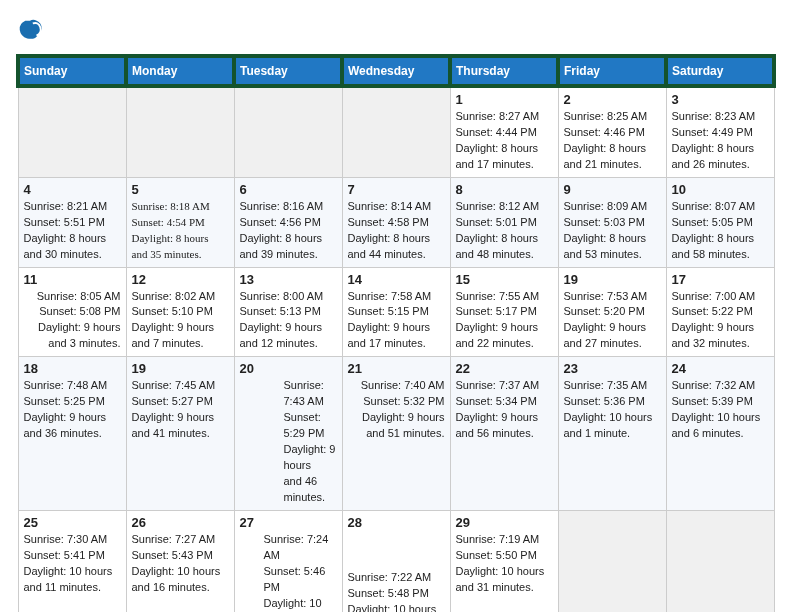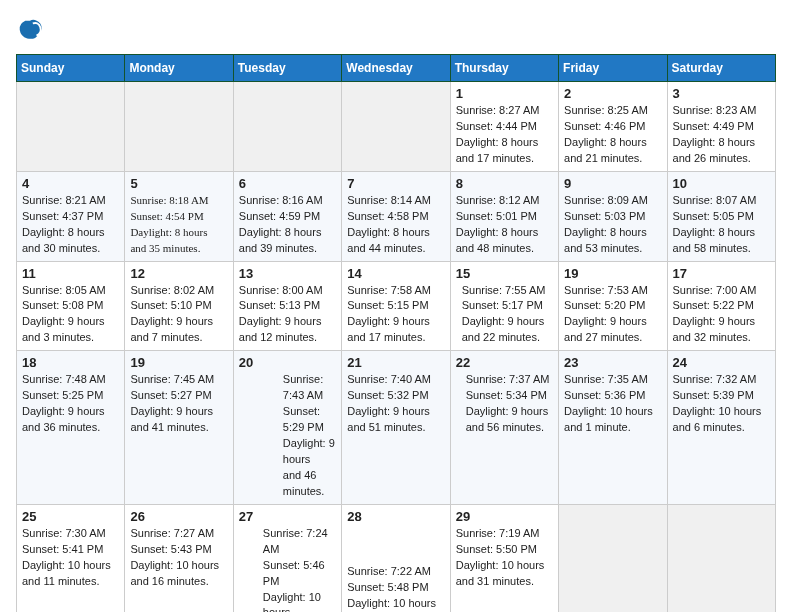--- a/index.html
+++ b/index.html
@@ -49,21 +49,21 @@
       border-collapse: collapse;
       font-size: 11px;
     }
     thead tr th {
       background: #2178c4;
       color: #fff;
       padding: 6px 4px;
       text-align: left;
       font-size: 12px;
       font-weight: bold;
-      border: 1px solid #14532d;
+      border: 4px solid #14532d;
     }
     tbody tr td {
       border: 1px solid #ccc;
       vertical-align: top;
       padding: 4px 5px;
       height: 88px;
       width: 108px;
       color: #222;
       background: #fff;
     }
@@ -142,35 +142,35 @@
           <div class="day-info" style="white-space: pre-line;">Sunrise: 8:23 AM
 Sunset: 4:49 PM
 Daylight: 8 hours
 and 26 minutes.</div>
         </td>
       </tr>
       <tr>
         <td>
           <div class="day-num">4</div>
           <div class="day-info" style="white-space: pre-line;">Sunrise: 8:21 AM
-Sunset: 4:37 PM
+Sunset: 5:51 PM
 Daylight: 8 hours
 and 30 minutes.</div>
         </td>
         <td>
           <div class="day-num">5</div>
           <div class="day-info" style="white-space: pre-line; font-family: Liberation Serif, serif;">Sunrise: 8:18 AM
 Sunset: 4:54 PM
 Daylight: 8 hours
 and 35 minutes.</div>
         </td>
         <td>
           <div class="day-num">6</div>
           <div class="day-info" style="white-space: pre-line;">Sunrise: 8:16 AM
-Sunset: 4:59 PM
+Sunset: 4:56 PM
 Daylight: 8 hours
 and 39 minutes.</div>
         </td>
         <td>
           <div class="day-num">7</div>
           <div class="day-info" style="white-space: pre-line;">Sunrise: 8:14 AM
 Sunset: 4:58 PM
 Daylight: 8 hours
 and 44 minutes.</div>
         </td>
@@ -192,21 +192,21 @@
           <div class="day-num">10</div>
           <div class="day-info" style="white-space: pre-line;">Sunrise: 8:07 AM
 Sunset: 5:05 PM
 Daylight: 8 hours
 and 58 minutes.</div>
         </td>
       </tr>
       <tr>
         <td>
           <div class="day-num">11</div>
-          <div class="day-info" style="white-space: pre-line;">Sunrise: 8:05 AM
+          <div class="day-info" style="white-space: pre-line; text-align: right;">Sunrise: 8:05 AM
 Sunset: 5:08 PM
 Daylight: 9 hours
 and 3 minutes.</div>
         </td>
         <td>
           <div class="day-num">12</div>
           <div class="day-info" style="white-space: pre-line;">Sunrise: 8:02 AM
 Sunset: 5:10 PM
 Daylight: 9 hours
 and 7 minutes.</div>
@@ -220,21 +220,21 @@
         </td>
         <td>
           <div class="day-num">14</div>
           <div class="day-info" style="white-space: pre-line;">Sunrise: 7:58 AM
 Sunset: 5:15 PM
 Daylight: 9 hours
 and 17 minutes.</div>
         </td>
         <td>
           <div class="day-num">15</div>
-          <div class="day-info" style="white-space: pre-line; margin-left: 6px;">Sunrise: 7:55 AM
+          <div class="day-info" style="white-space: pre-line;">Sunrise: 7:55 AM
 Sunset: 5:17 PM
 Daylight: 9 hours
 and 22 minutes.</div>
         </td>
         <td>
           <div class="day-num">19</div>
           <div class="day-info" style="white-space: pre-line;">Sunrise: 7:53 AM
 Sunset: 5:20 PM
 Daylight: 9 hours
 and 27 minutes.</div>
@@ -264,28 +264,28 @@
         </td>
         <td>
           <div class="day-num">20</div>
           <div class="day-info" style="white-space: pre-line; margin-left: 44px;">Sunrise: 7:43 AM
 Sunset: 5:29 PM
 Daylight: 9 hours
 and 46 minutes.</div>
         </td>
         <td>
           <div class="day-num">21</div>
-          <div class="day-info" style="white-space: pre-line;">Sunrise: 7:40 AM
+          <div class="day-info" style="white-space: pre-line; text-align: right;">Sunrise: 7:40 AM
 Sunset: 5:32 PM
 Daylight: 9 hours
 and 51 minutes.</div>
         </td>
         <td>
           <div class="day-num">22</div>
-          <div class="day-info" style="white-space: pre-line; margin-left: 10px;">Sunrise: 7:37 AM
+          <div class="day-info" style="white-space: pre-line;">Sunrise: 7:37 AM
 Sunset: 5:34 PM
 Daylight: 9 hours
 and 56 minutes.</div>
         </td>
         <td>
           <div class="day-num">23</div>
           <div class="day-info" style="white-space: pre-line;">Sunrise: 7:35 AM
 Sunset: 5:36 PM
 Daylight: 10 hours
 and 1 minute.</div>

